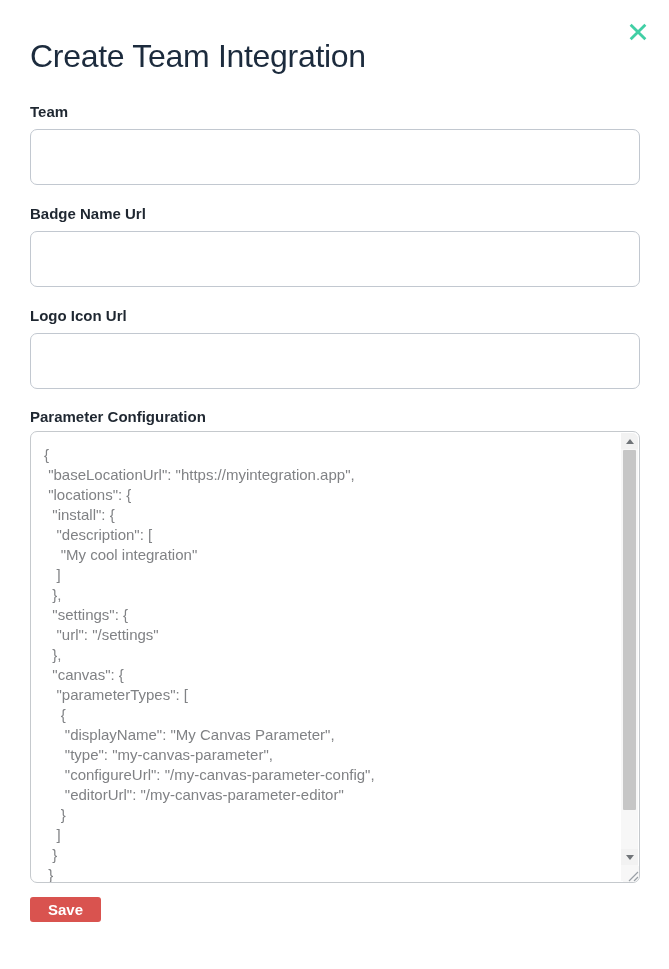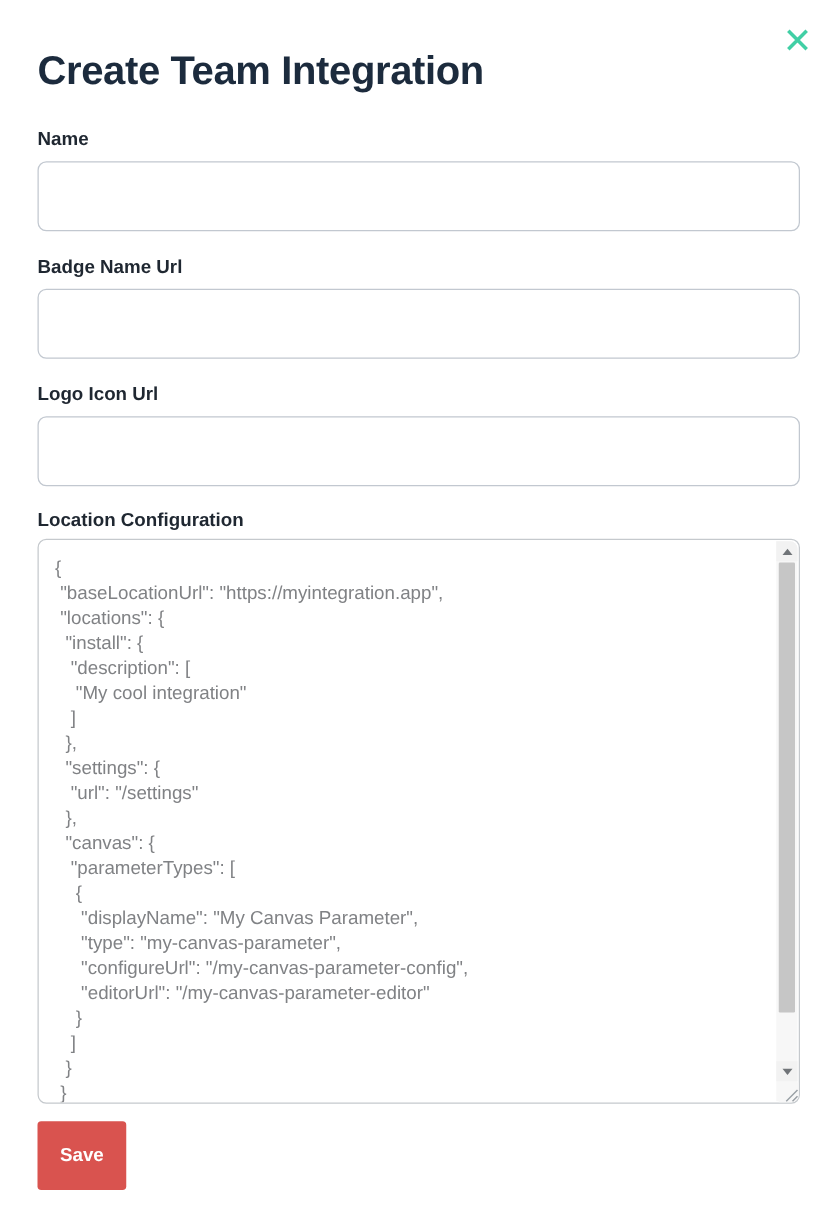--- a/index.html
+++ b/index.html
@@ -6,21 +6,21 @@
   body{
     width:669px;height:969px;position:relative;background:#ffffff;
     font-family:"Liberation Sans", sans-serif;overflow:hidden;
   }
   .close-btn{
     position:absolute;top:18px;right:17px;width:28px;height:28px;
     background:none;border:none;padding:0;cursor:pointer;line-height:0;
   }
   .title{
     position:absolute;left:30px;top:38px;margin:0;
-    font-size:32px;font-weight:700;color:#1c2b3d;letter-spacing:-0.3px;
+    font-size:32px;font-weight:400;color:#1c2b3d;letter-spacing:-0.3px;
   }
   .field-label{
     position:absolute;left:30px;width:610px;
     font-size:15px;font-weight:700;color:#1f2731;line-height:16px;
   }
   .text-input{
     position:absolute;left:30px;width:610px;height:56px;
     box-sizing:border-box;border:1px solid #c2c8d0;border-radius:7px;
     background:#fff;font-family:"Liberation Sans",sans-serif;
     font-size:15px;color:#333;padding:0 12px;outline:none;
@@ -60,44 +60,44 @@
   }
   .sb-grip{
     position:absolute;right:0;bottom:0;width:16px;height:16px;
     border-radius:0 0 6px 0;background:#f7f7f7;cursor:nwse-resize;line-height:0;
     display:flex;align-items:flex-end;justify-content:flex-end;
   }
   .save-btn{
     position:absolute;left:30px;top:897px;
     background:#d9534f;color:#ffffff;border:none;border-radius:3px;
     font-family:"Liberation Sans",sans-serif;font-size:15px;font-weight:700;
-    padding:19px 18px;cursor:pointer;
+    padding:4px 18px;cursor:pointer;
   }
 </style>
 </head>
 <body>
 
 <button class="close-btn" aria-label="Close">
   <svg width="26" height="26" viewBox="0 0 24 24">
     <path d="M5.2 5.2 L18.8 18.8 M18.8 5.2 L5.2 18.8" stroke="#41cfa5" stroke-width="2.6" fill="none" stroke-linecap="butt"></path>
   </svg>
 </button>
 
 <h1 class="title">Create Team Integration</h1>
 
-<div class="field-label lbl-name">Name</div>
+<div class="field-label lbl-name">Team</div>
 <input class="text-input inp-name" type="text" value="" style="">
 
 <div class="field-label lbl-badge">Badge Name Url</div>
 <input class="text-input inp-badge" type="text" value="" style="">
 
 <div class="field-label lbl-logo">Logo Icon Url</div>
 <input class="text-input inp-logo" type="text" value="" style="">
 
-<div class="field-label lbl-loc">Location Configuration</div>
+<div class="field-label lbl-loc">Parameter Configuration</div>
 
 <div class="codebox">
   <div class="code">{
  "baseLocationUrl": "https://myintegration.app",
  "locations": {
   "install": {
    "description": [
     "My cool integration"
    ]
   },

